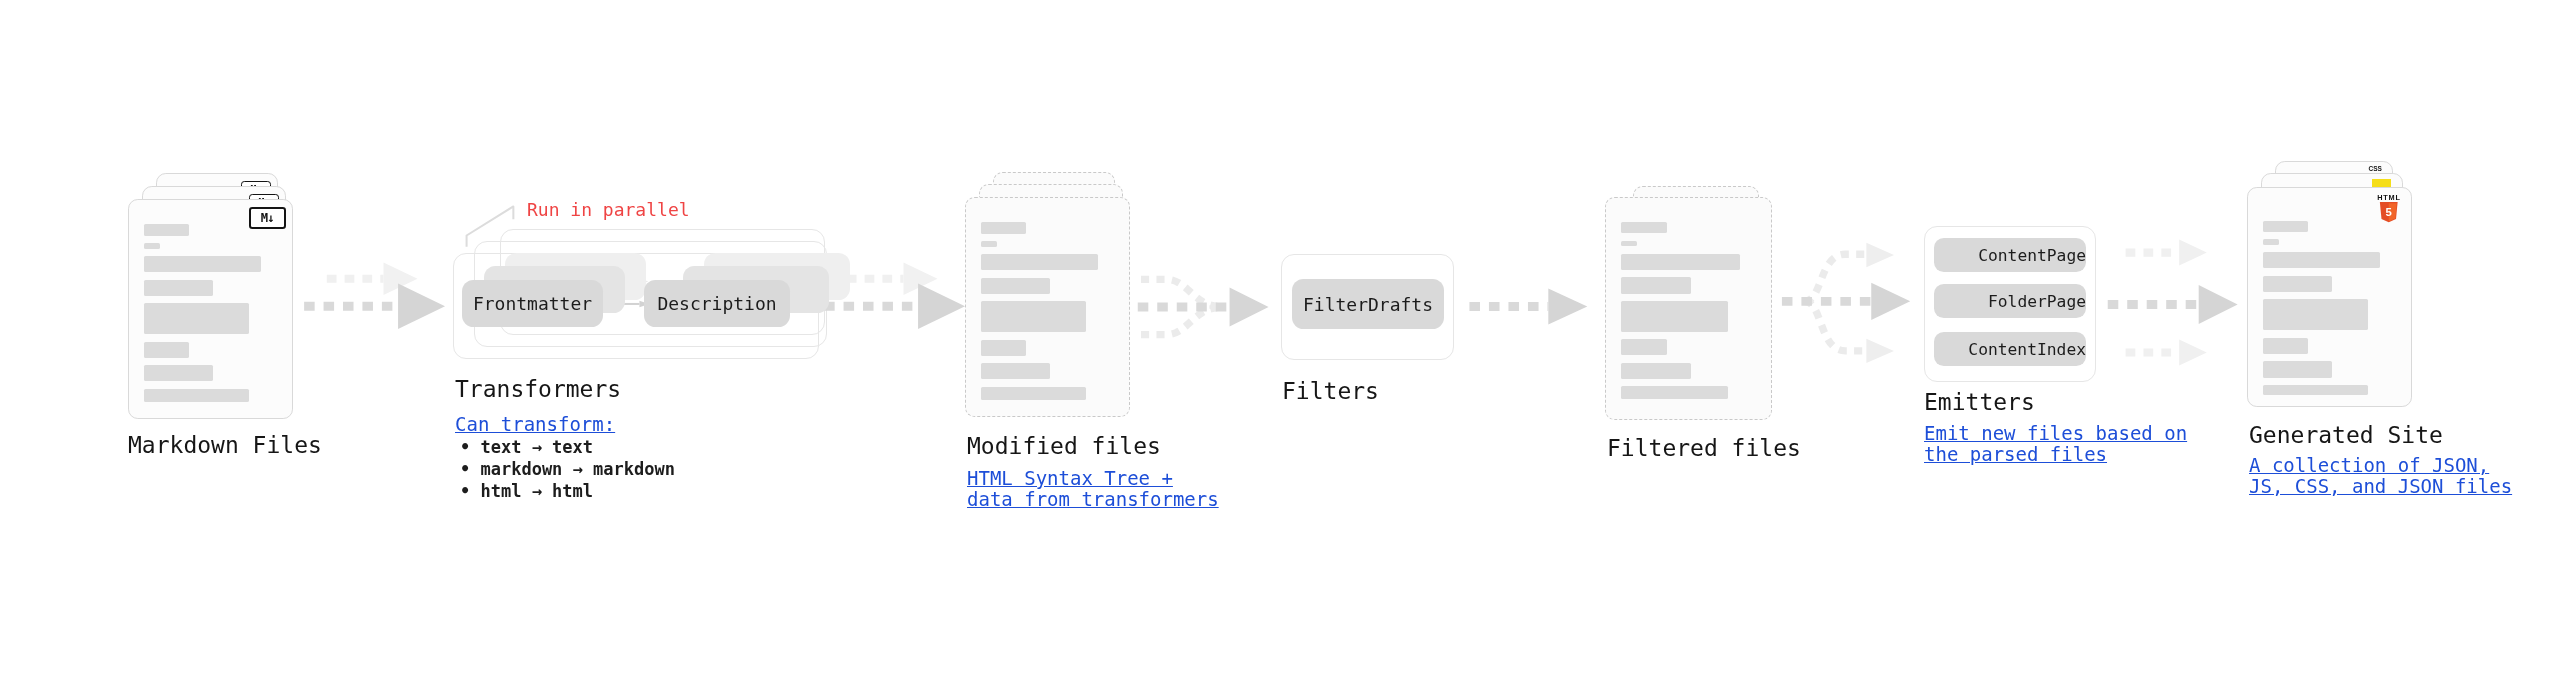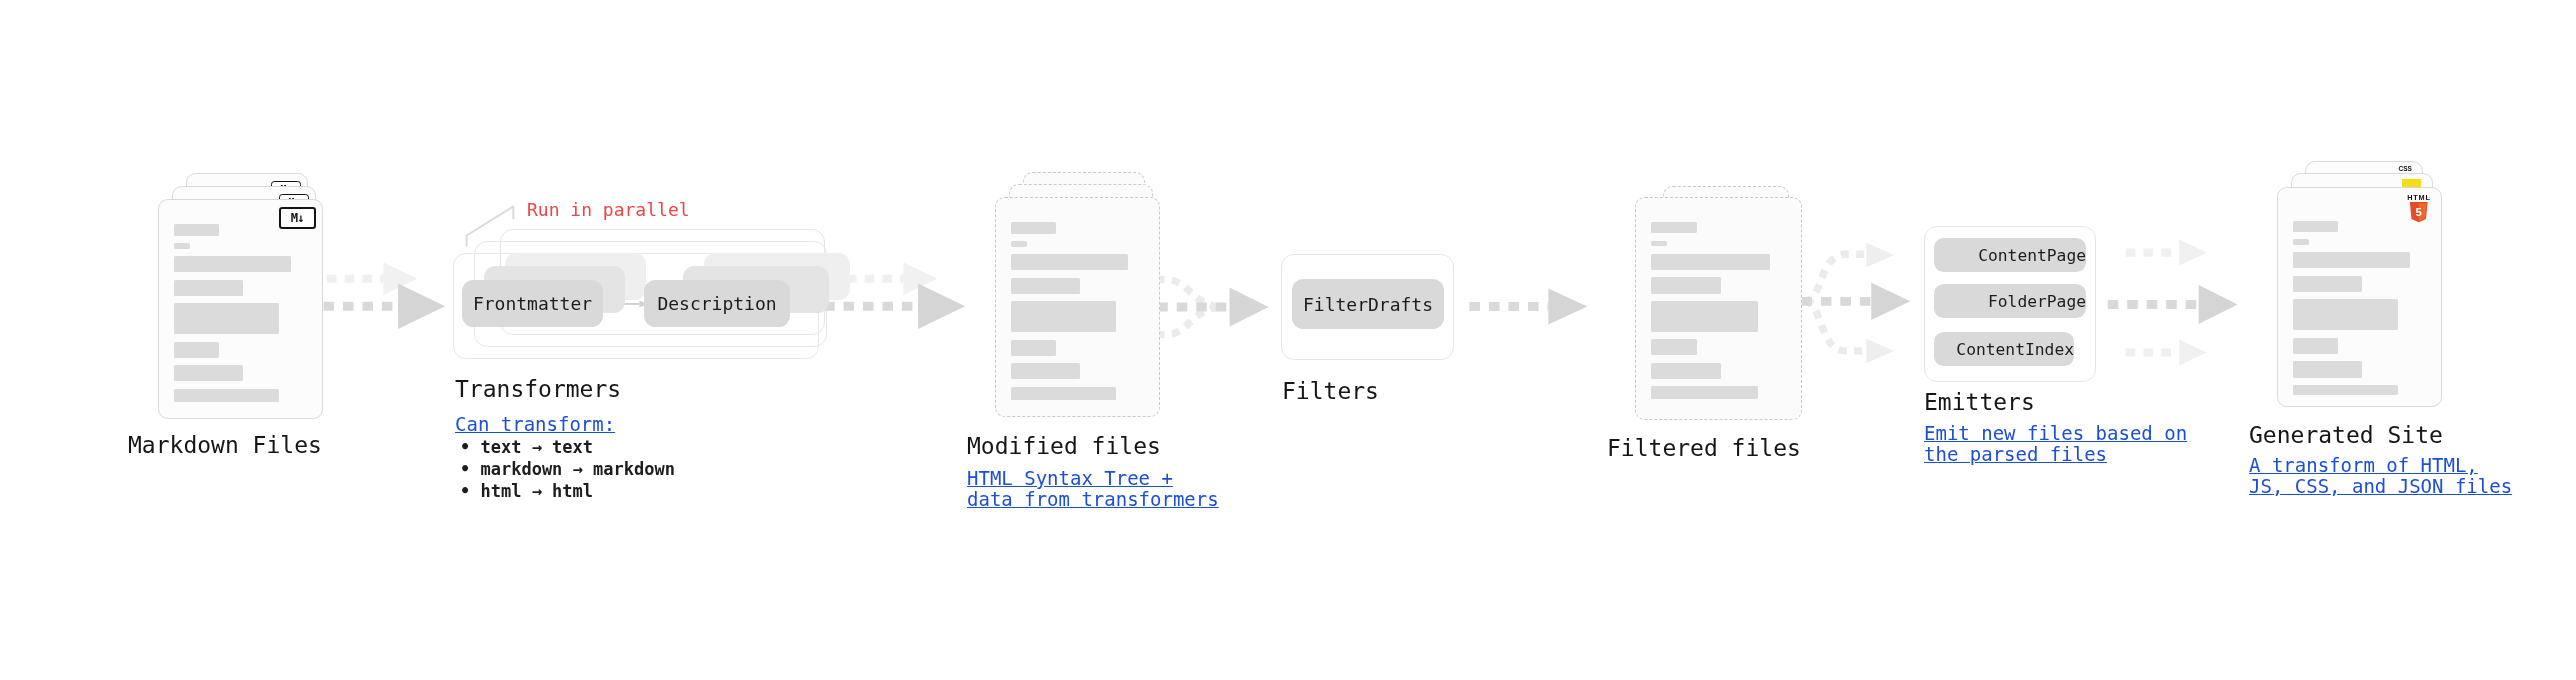--- a/index.html
+++ b/index.html
@@ -2,21 +2,21 @@
 <html style="font-size:13px"><head>
 <meta charset="utf-8">
 <style>
   html,body{margin:0;padding:0;background:#ffffff;}
   body{width:2576px;height:681px;position:relative;overflow:hidden;
        font-family:"DejaVu Sans Mono","Liberation Mono",monospace;}
   .canvas{position:absolute;inset:0;}
 
   
   .stack{position:absolute;}
-  .file-card{position:absolute;background:#fcfcfc;border:1.6px solid #d9d9d9;border-radius:9.8px;box-sizing:border-box;margin-left:30px;}
+  .file-card{position:absolute;background:#fcfcfc;border:1.6px solid #d9d9d9;border-radius:9.8px;box-sizing:border-box;}
   .file-card.dashed{border:1.6px dashed #c9c9c9;background:#fbfbfb;}
   .z1{z-index:1}.z2{z-index:2}.z3{z-index:3}
   .bars{position:absolute;left:14.6px;top:24.4px;right:14.6px;display:flex;flex-direction:column;gap:7.3px;}
   .bar{background:#dbdbdb;border-radius:1.6px;}
   .b1{width:34%;height:11.4px}.b2{width:12%;height:5.7px}.b3{width:88%;height:16.3px}
   .b4{width:52%;height:16.3px}.b5{width:79%;height:31px}.b6{width:34%;height:16.3px}
   .b7{width:52%;height:16.3px}.b8{width:79%;height:13px}
 
   
   .md-badge{position:absolute;top:6.5px;right:6.5px;width:32.5px;height:18.7px;background:#fff;
@@ -206,21 +206,21 @@
     <polygon points="112,55 112,101 160,78" fill="#d5d5d5"></polygon>
   </svg>
 
   <div class="frame filled" style="left:1924px;top:226px;width:172px;height:156px"></div>
   <div class="node small" style="left:1934px;top:238px;width:152px;height:34px">
     <span>ContentPage</span>
   </div>
   <div class="node small" style="left:1934px;top:284px;width:152px;height:34px">
     <span>FolderPage</span>
   </div>
-  <div class="node small" style="left:1934px;top:332px;width:140px;height:34px">
+  <div class="node small" style="left:1934px;top:332px;width:152px;height:34px">
     <span>ContentIndex</span>
   </div>
   <div class="title" style="left:1924px;top:388px">Emitters</div>
   <div class="desc" style="left:1924px;top:423px">Emit new files based on
 the parsed files</div>
 
   <svg style="left:2106px;top:238px" width="135" height="138" viewBox="0 0 166 170">
     <line class="dash-ghost" x1="24" y1="18" x2="90" y2="18"></line>
     <polygon points="90,2 90,34 124,18" fill="#f0f0f0"></polygon>
     <line class="dash-dark" x1="2" y1="82" x2="114" y2="82"></line>
@@ -254,17 +254,17 @@
           <div class="bar b3"></div>
           <div class="bar b4"></div>
         <div class="bar b5"></div>
           <div class="bar b6"></div>
           <div class="bar b7"></div>
           <div class="bar b8" style="height:9.8px"></div>
       </div>
     </div>
   </div>
   <div class="title" style="left:2249px;top:421px">Generated Site</div>
-  <div class="desc" style="left:2249px;top:455px">A transform of HTML,
+  <div class="desc" style="left:2249px;top:455px">A collection of JSON,
 JS, CSS, and JSON files</div>
 
 </div>
 
 
 </body></html>

